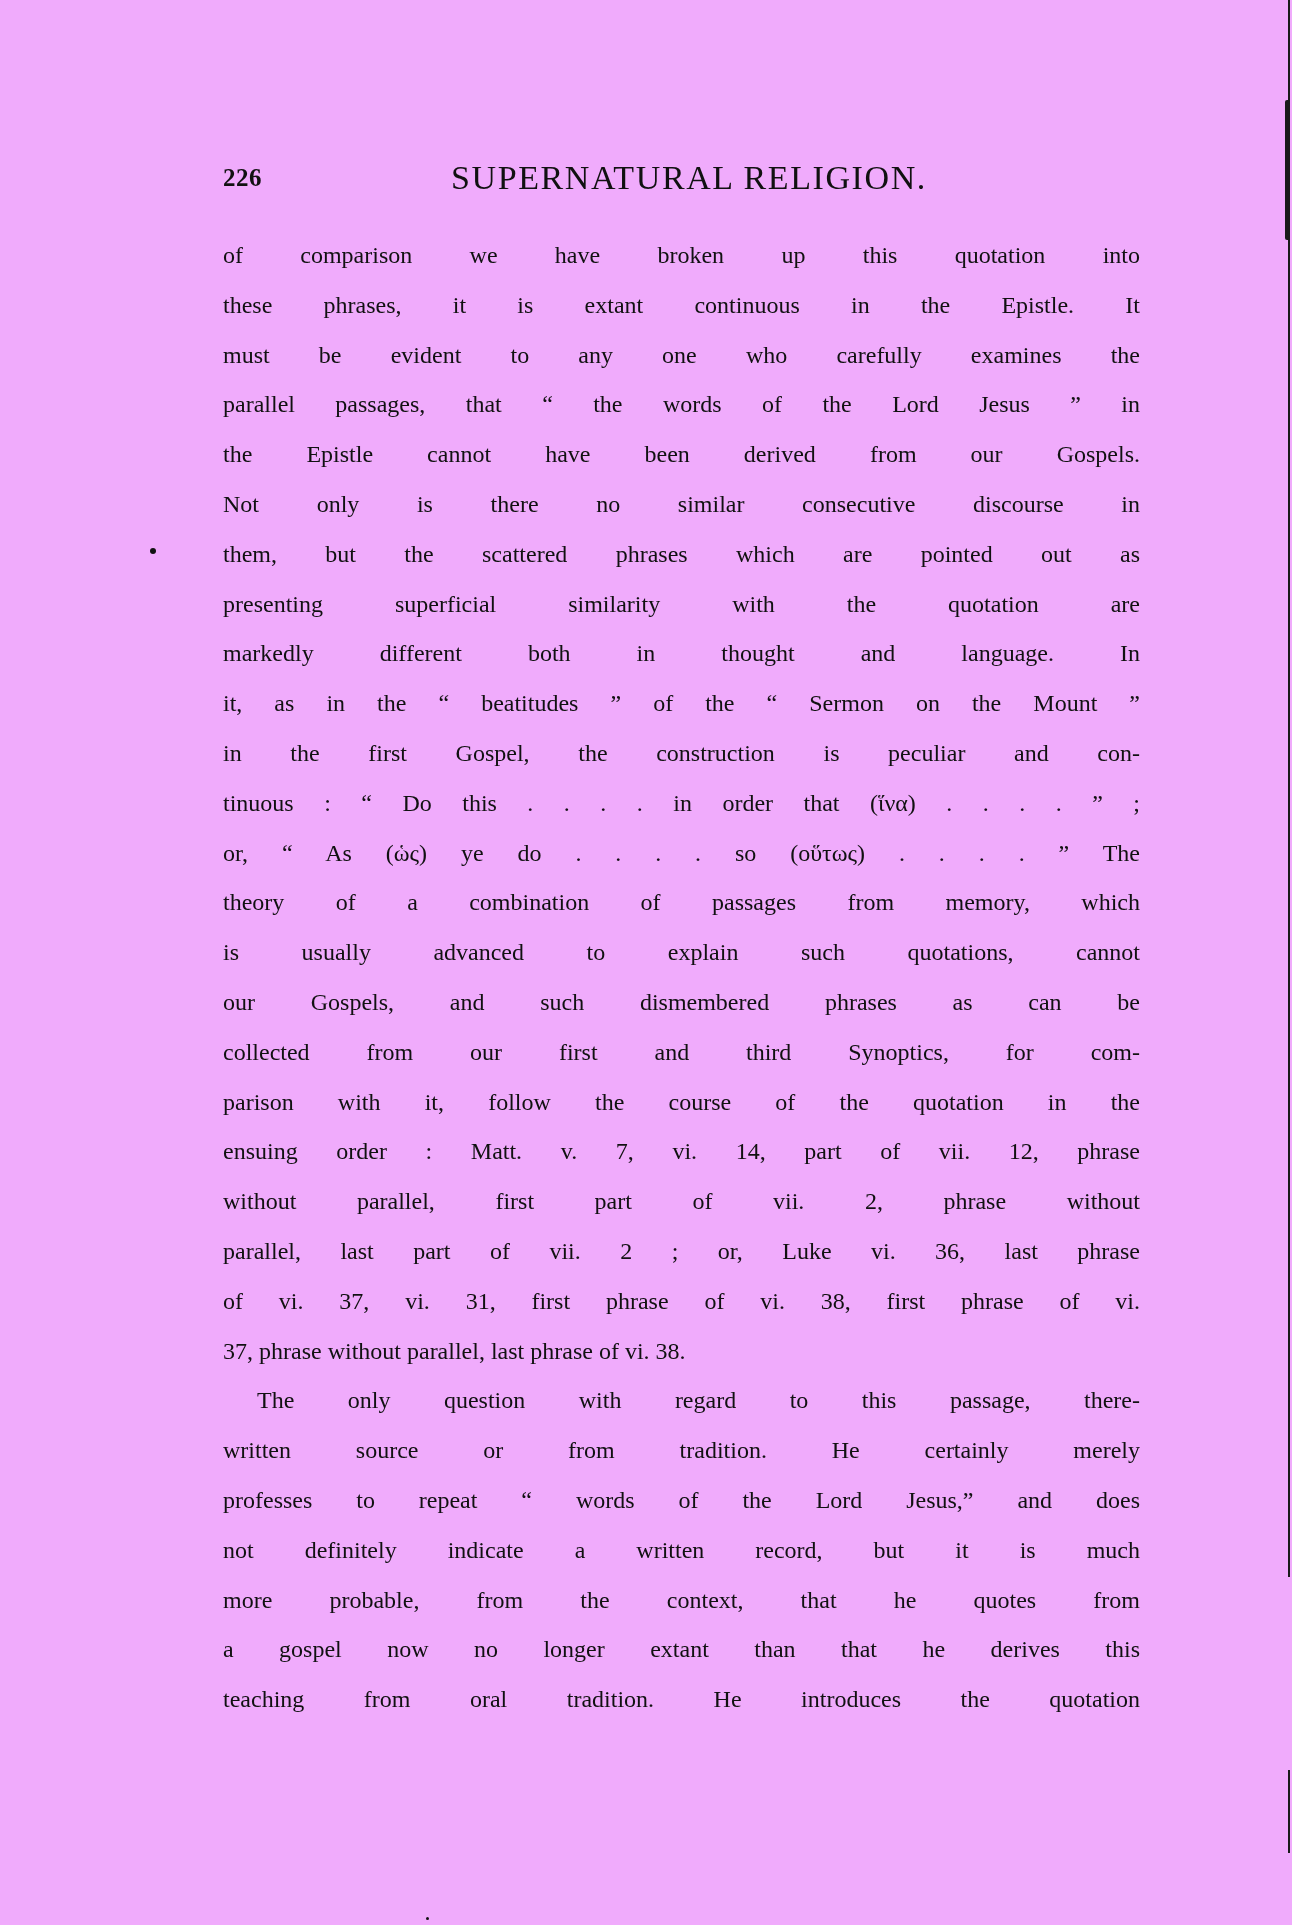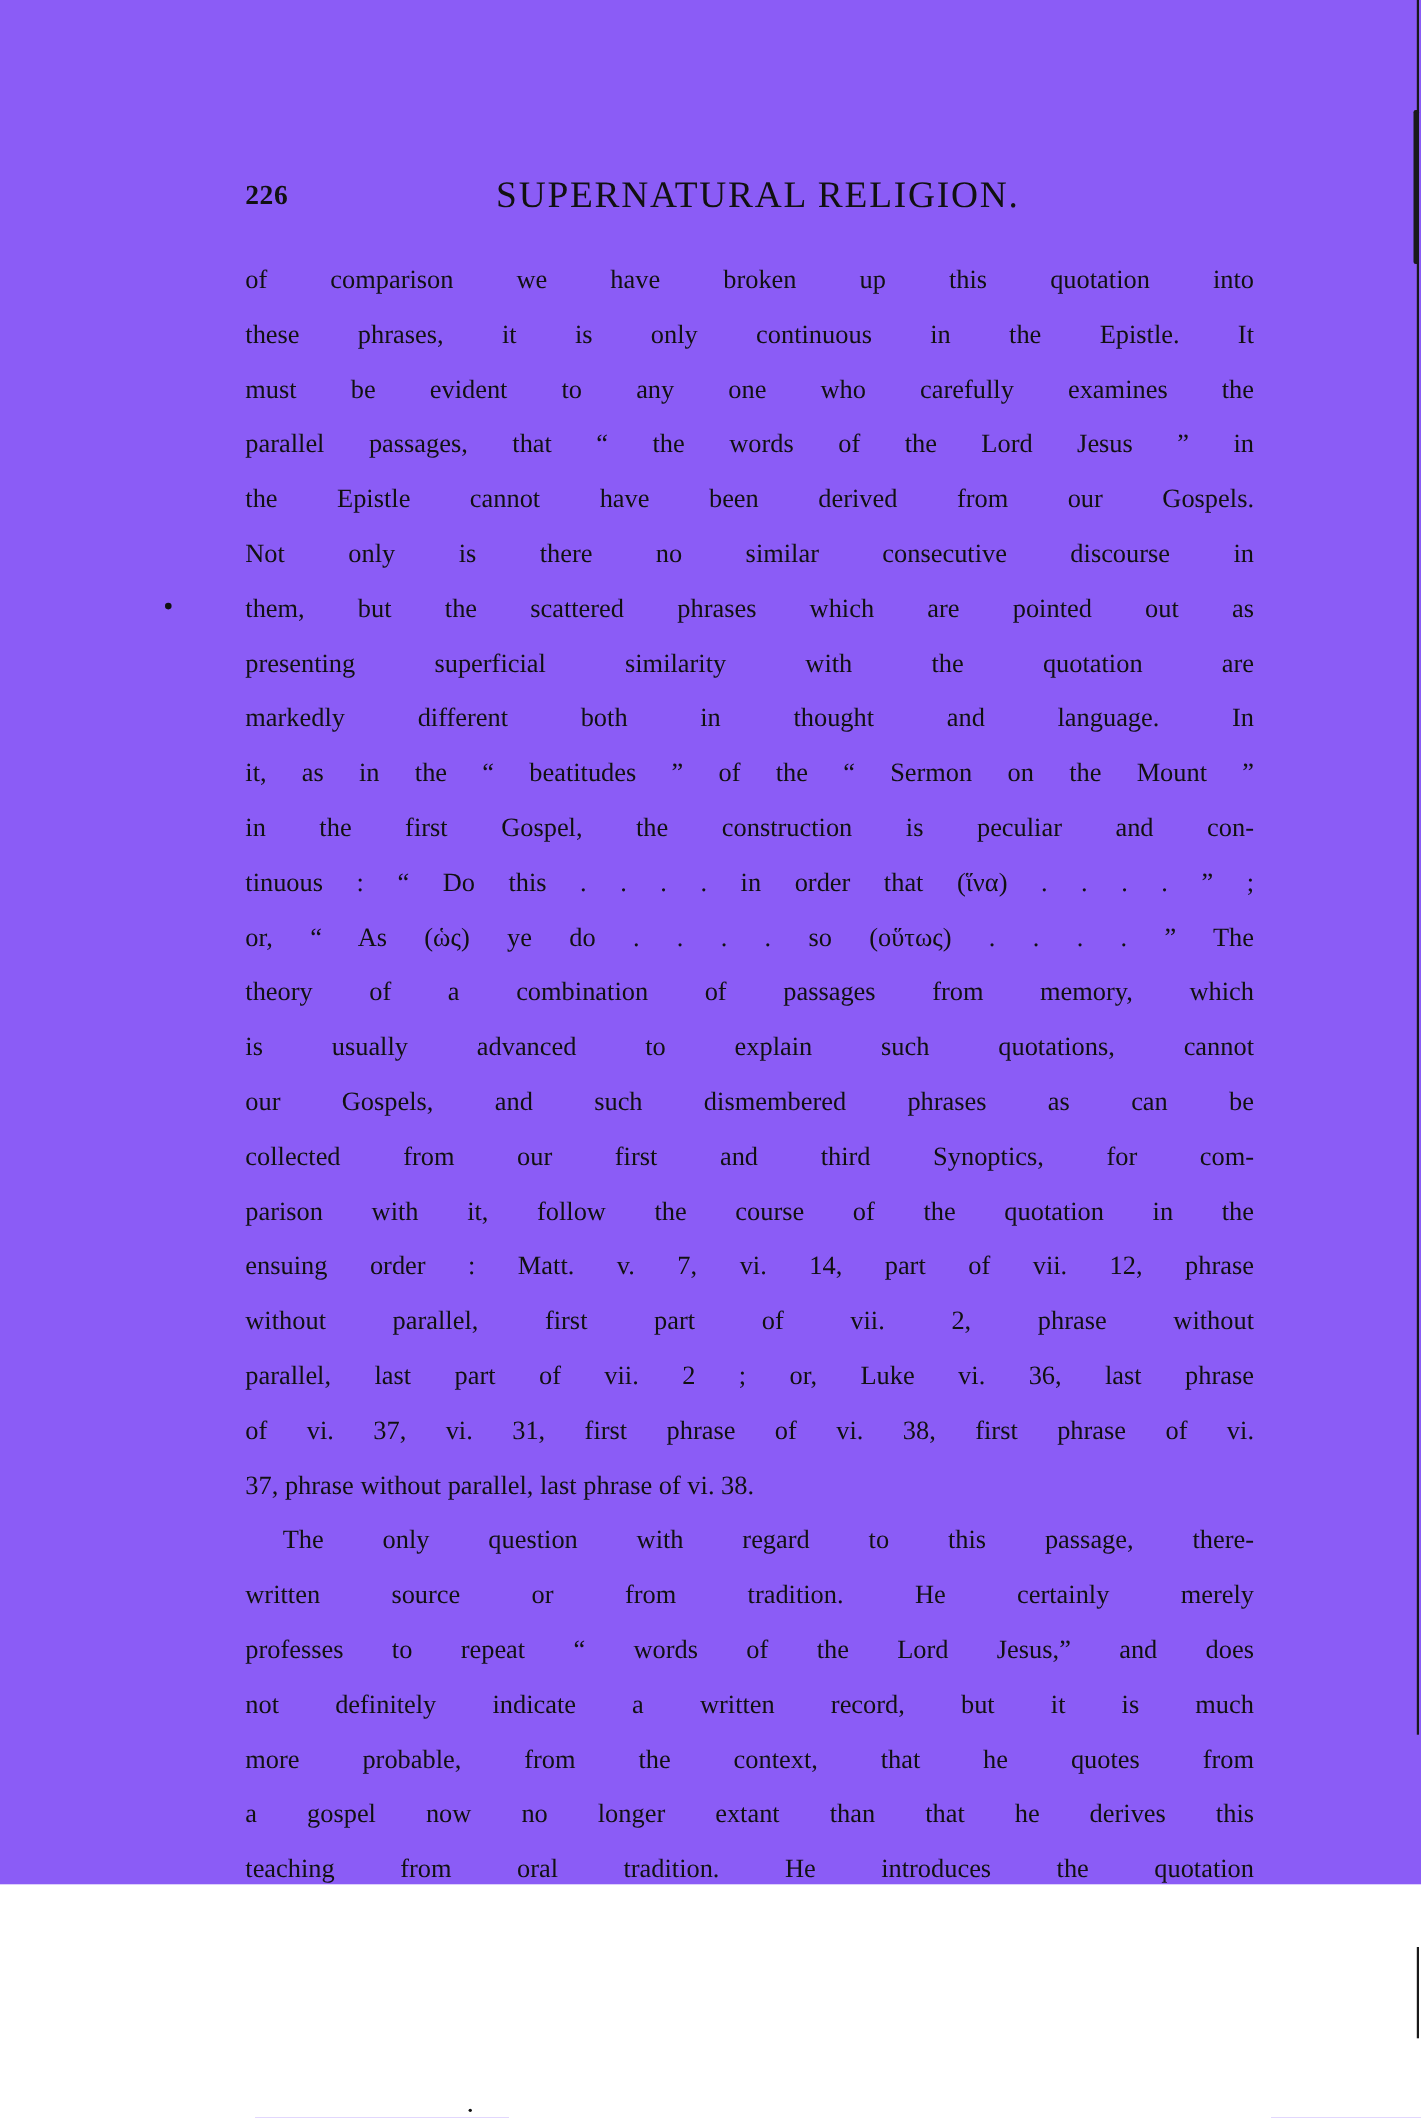--- a/index.html
+++ b/index.html
@@ -12,22 +12,22 @@
       height: 1925px;
       position: relative;
       overflow: hidden;
       color: #111111;
       font-family: "Liberation Serif", "DejaVu Serif", serif;
     }
     .page {
       position: absolute;
       left: 0; top: 0;
       width: 1292px;
-      height: 1713px;
-      background: #8b5cf6;
+      height: 1925px;
+      background: #f0abfc;
       text-decoration: underline;
     }
     .running-head {
       position: absolute;
       left: 223px;
       top: 160px;
       width: 917px;
       height: 36px;
     }
     .page-number {
@@ -97,21 +97,21 @@
 
   <div class="running-head">
     <span class="page-number">226</span>
     <span class="running-title">SUPERNATURAL RELIGION.</span>
   </div>
 
   <div class="body-text">
 
     <div class="paragraph">
       <span class="line">of comparison we have broken up this quotation into</span>
-      <span class="line">these phrases, it is only continuous in the Epistle. It</span>
+      <span class="line">these phrases, it is extant continuous in the Epistle. It</span>
       <span class="line">must be evident to any one who carefully examines the</span>
       <span class="line">parallel passages, that “ the words of the Lord Jesus ” in</span>
       <span class="line">the Epistle cannot have been derived from our Gospels.</span>
       <span class="line">Not only is there no similar consecutive discourse in</span>
       <span class="line">them, but the scattered phrases which are pointed out as</span>
       <span class="line">presenting superficial similarity with the quotation are</span>
       <span class="line">markedly different both in thought and language. In</span>
       <span class="line">it, as in the “ beatitudes ” of the “ Sermon on the Mount ”</span>
       <span class="line">in the first Gospel, the construction is peculiar and con-</span>
       <span class="line">tinuous : “ Do this . . . . in order that (ἵνα) . . . . ” ;</span>

